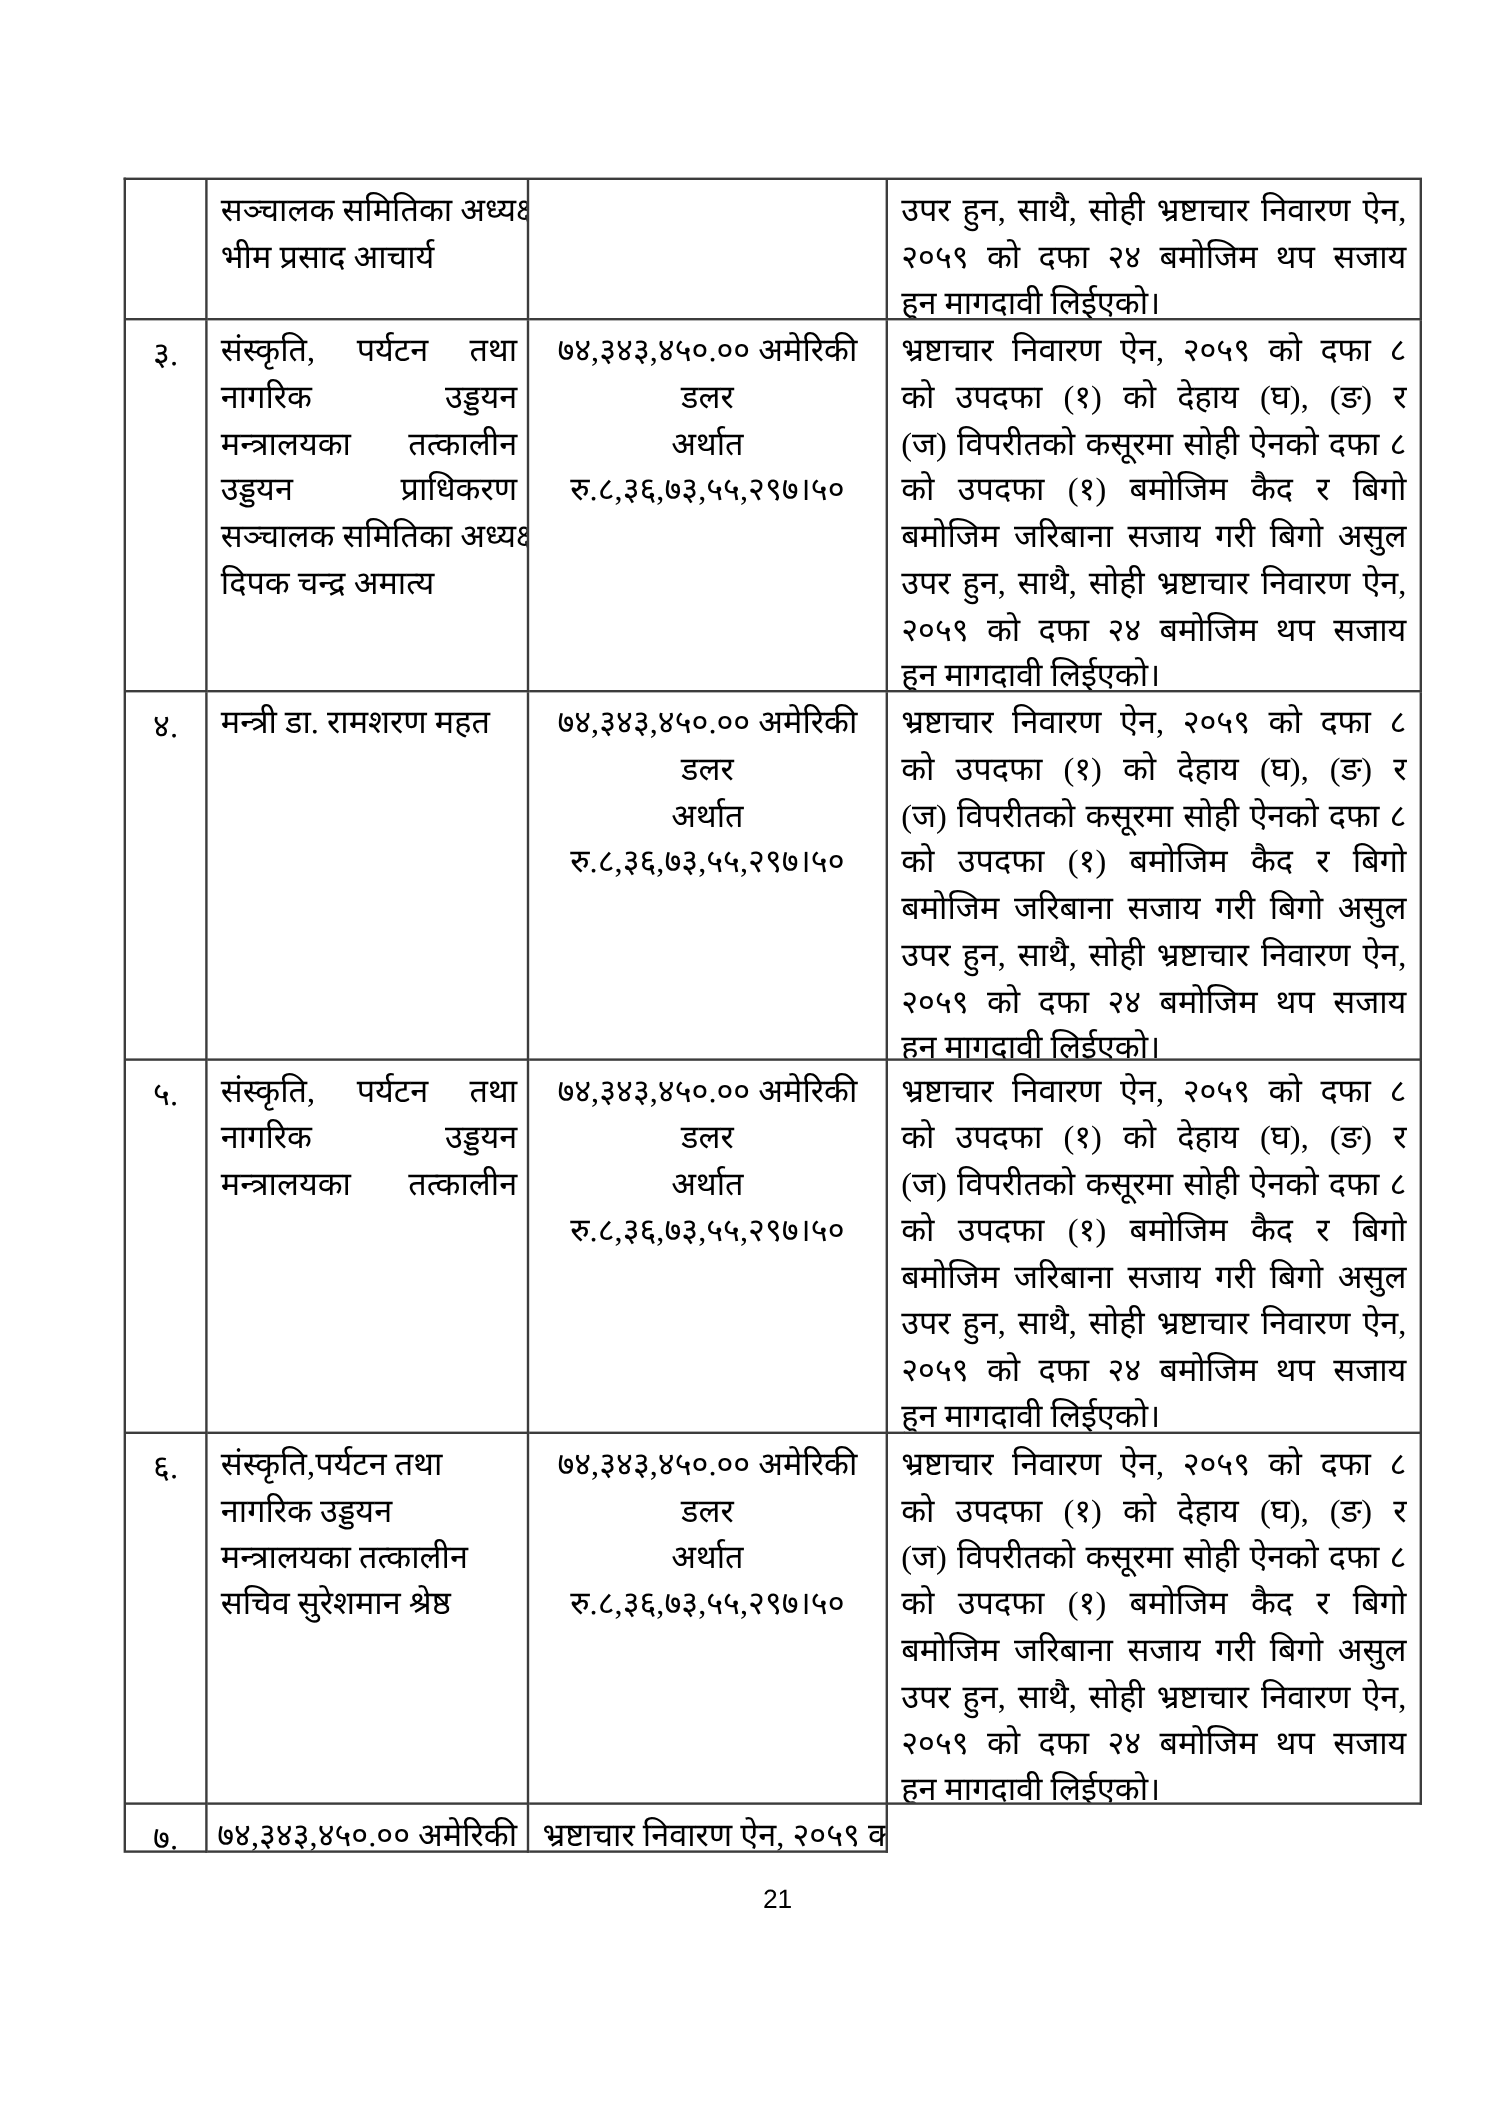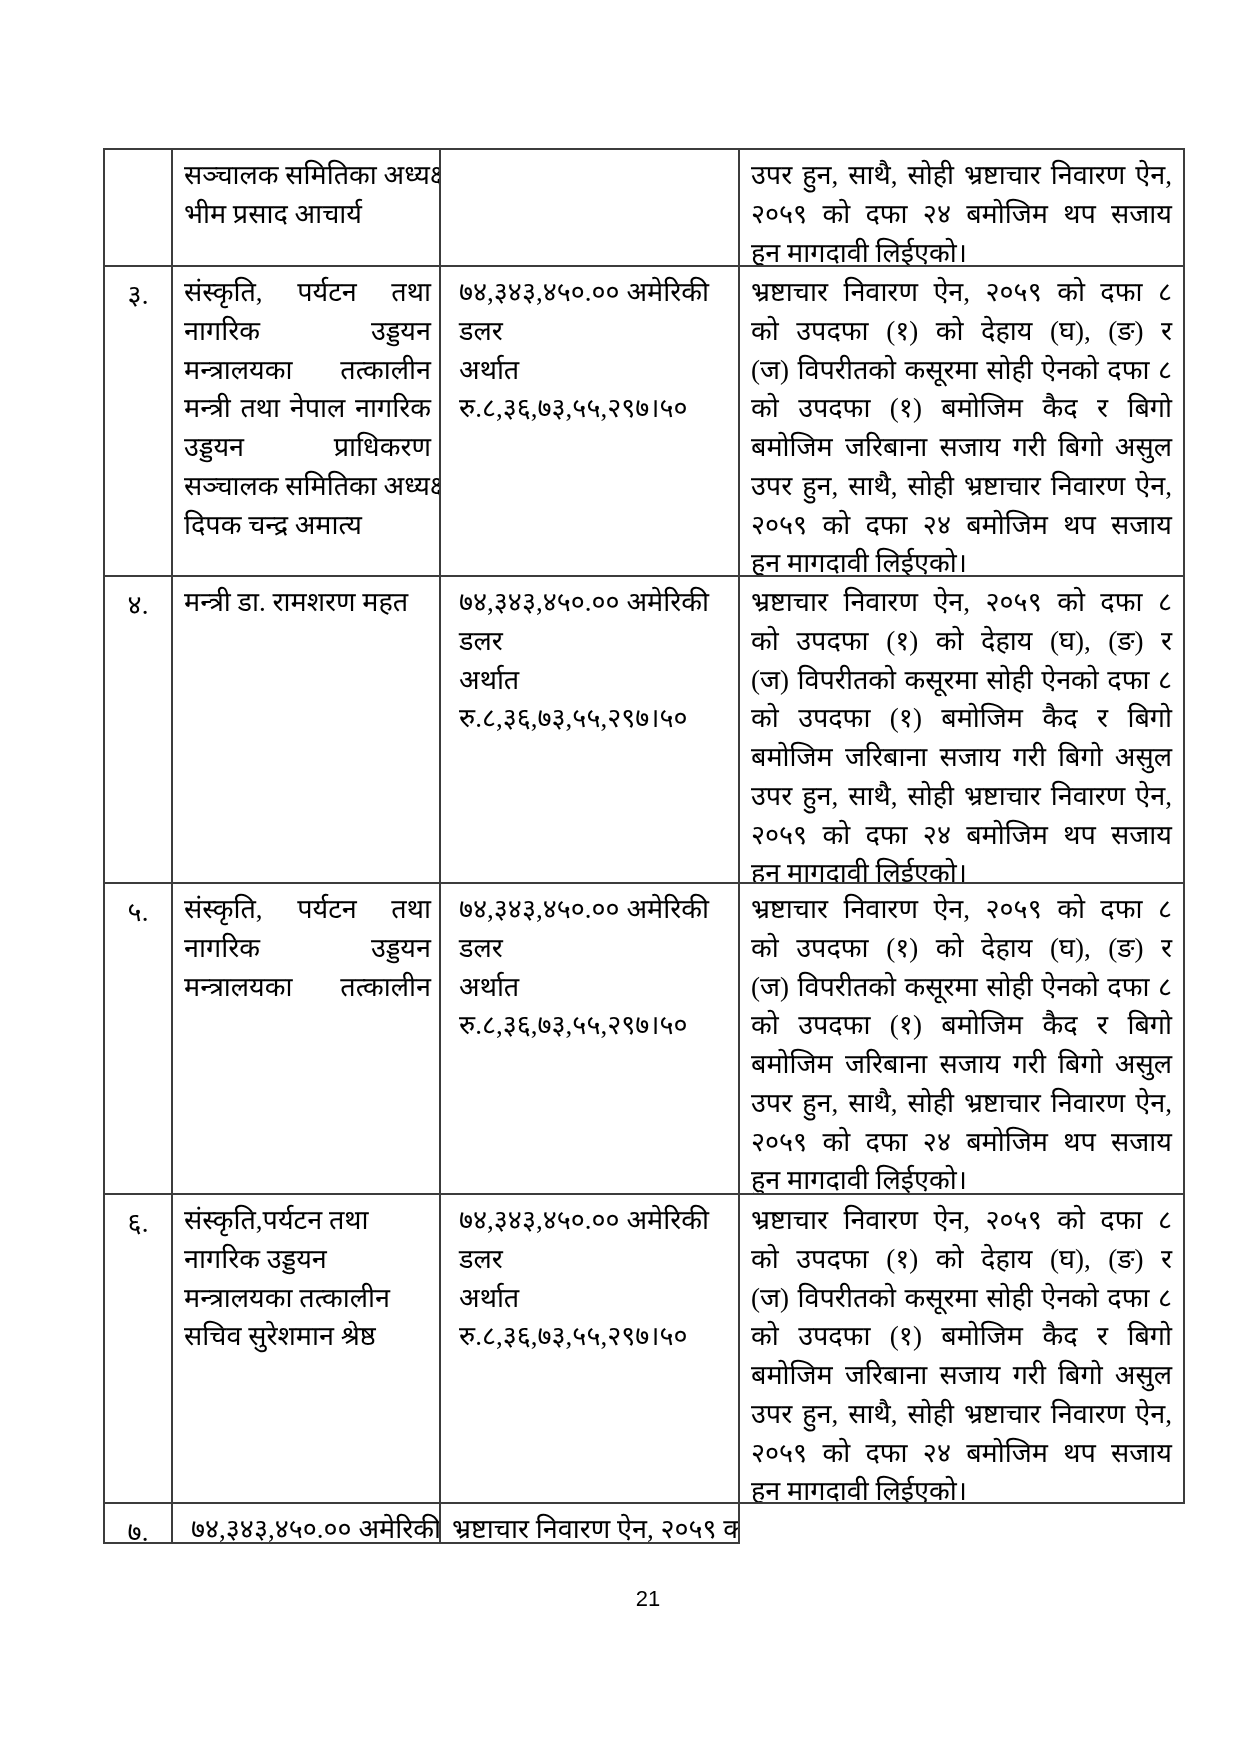--- a/index.html
+++ b/index.html
@@ -19,29 +19,28 @@
   }
   .cell {
     box-sizing:border-box;
     border-right:2px solid #3c3c3c;
     border-bottom:2px solid #3c3c3c;
     overflow:hidden;
     padding:6px 8px 0 11px;
     font-size:27px;
   }
   .sn { text-align:center; padding:8px 2px 0 2px; }
-  .amount { text-align:left; padding:6px 6px 0 18px; }
+  .amount { text-align:center; padding:6px 6px 0 6px; }
   .verdict { padding:6px 11px 0 11px;font-family:Liberation Serif, serif; }
   .ln { line-height:38.75px; white-space:nowrap; }
   .j  { text-align:justify; text-align-last:justify; }
   .pageno {
     position:absolute; left:598px; top:1570px; width:100px;
     text-align:center; font-size:22px;
     font-family:"Liberation Sans","DejaVu Sans",sans-serif;
-    margin-top:16px;
   }
 </style>
 </head>
 <body>
 
 <div class="page">
 
   <div class="tbl">
 
     <div class="cell sn"></div>
@@ -54,21 +53,20 @@
       <div class="ln j">उपर हुन, साथै, सोही भ्रष्टाचार निवारण ऐन,</div>
       <div class="ln j">२०५९ को दफा २४ बमोजिम थप सजाय</div>
       <div class="ln">हुन मागदावी लिईएको।</div>
     </div>
 
     <div class="cell sn">३.</div>
     <div class="cell person">
       <div class="ln j">संस्कृति, पर्यटन तथा</div>
       <div class="ln j">नागरिक उड्डयन</div>
       <div class="ln j">मन्त्रालयका तत्कालीन</div>
-      <div class="ln j">मन्त्री तथा नेपाल नागरिक</div>
       <div class="ln j">उड्डयन प्राधिकरण</div>
       <div class="ln j">सञ्चालक समितिका अध्यक्ष</div>
       <div class="ln">दिपक चन्द्र अमात्य</div>
     </div>
     <div class="cell amount">
       <div class="ln">७४,३४३,४५०.०० अमेरिकी</div>
       <div class="ln">डलर</div>
       <div class="ln">अर्थात</div>
       <div class="ln">रु.८,३६,७३,५५,२९७।५०</div>
     </div>

